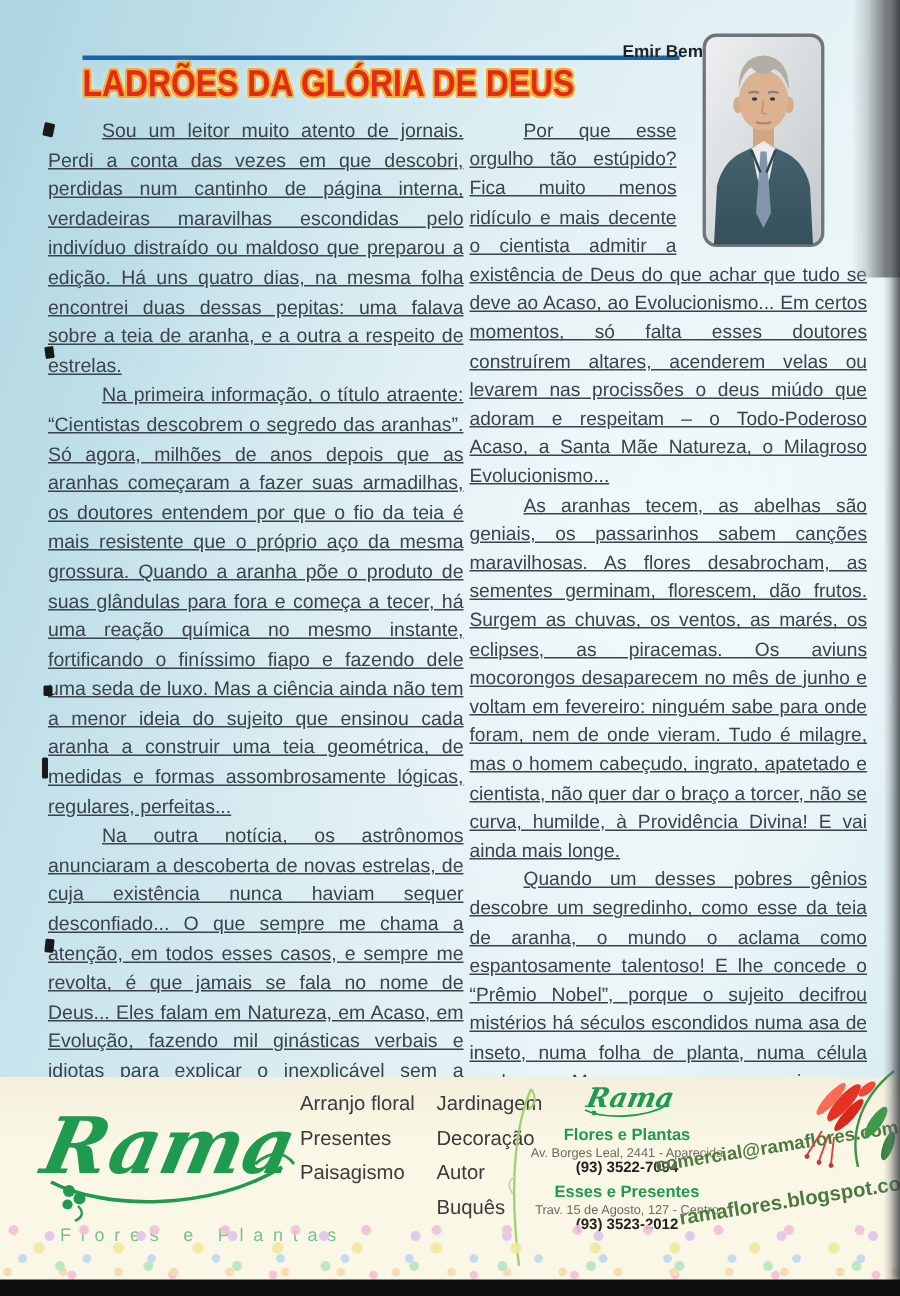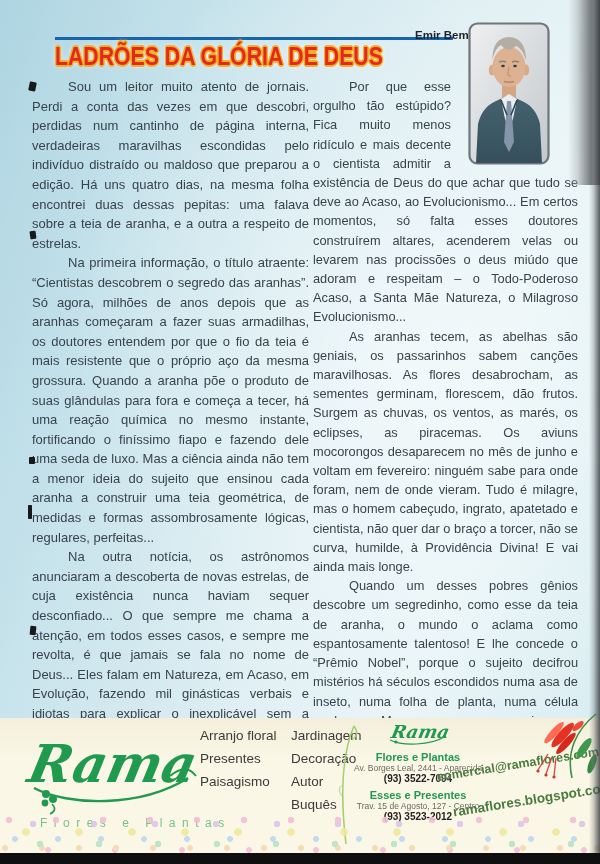--- a/index.html
+++ b/index.html
@@ -22,21 +22,21 @@
     text-shadow:
       -1.6px 0 0 #f8ad27, 1.6px 0 0 #f8ad27, 0 -1.6px 0 #f8ad27, 0 1.6px 0 #f8ad27,
       -1.2px -1.2px 0 #f8ad27, 1.2px -1.2px 0 #f8ad27, -1.2px 1.2px 0 #f8ad27, 1.2px 1.2px 0 #f8ad27,
       0 0 7px rgba(255,255,255,.9);
   }
   .author{position:absolute;left:367px;top:29px;font-size:11.5px;font-weight:bold;color:#1d2328;padding-left:48px;}
   .portrait{position:absolute;left:468px;top:22px;width:82px;height:143px;}
   .col{position:absolute;top:77px;color:#39434b;}
   .col-left{left:32px;width:277px;font-size:13px;line-height:19.6px;}
   .col-right{left:313px;width:265px;font-size:12.8px;line-height:19.2px;}
-  .col p{margin:0;text-indent:36px;text-align:justify;}
+  .col p{margin:0;text-indent:36px;text-align:justify;text-decoration:underline;}
   .photo-spacer{float:right;width:127px;height:96px;}
   .scan-mark{position:absolute;background:#17191b;border-radius:1px;}
 
   .footer{position:absolute;left:0;top:718px;width:600px;height:146px;
     background:linear-gradient(to bottom,#f3efdc,#fbf7e6 30%,#fbf7e6);}
   .brand-logo{position:absolute;left:20px;top:6px;}
   .brand-tagline{position:absolute;left:40px;top:98px;font-size:12px;letter-spacing:6.5px;color:#79c289;}
   .svc{position:absolute;top:6px;font-size:13.5px;line-height:23px;color:#3b3b3b;}
   .svc-1{left:200px;} .svc-2{left:291px;}
   .sprout{position:absolute;left:332px;top:6px;}

